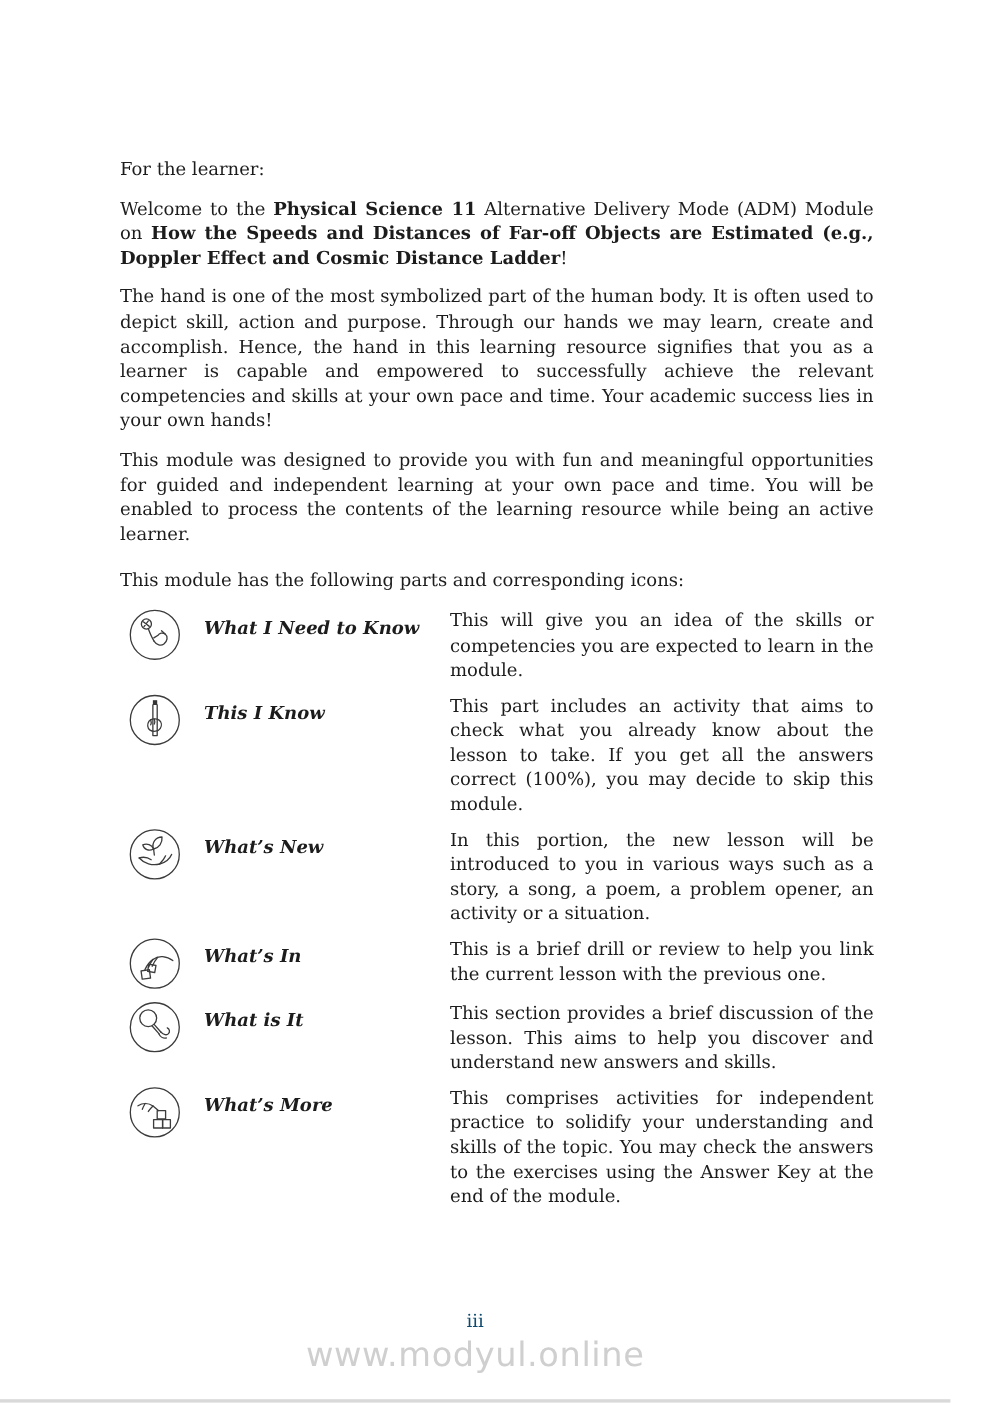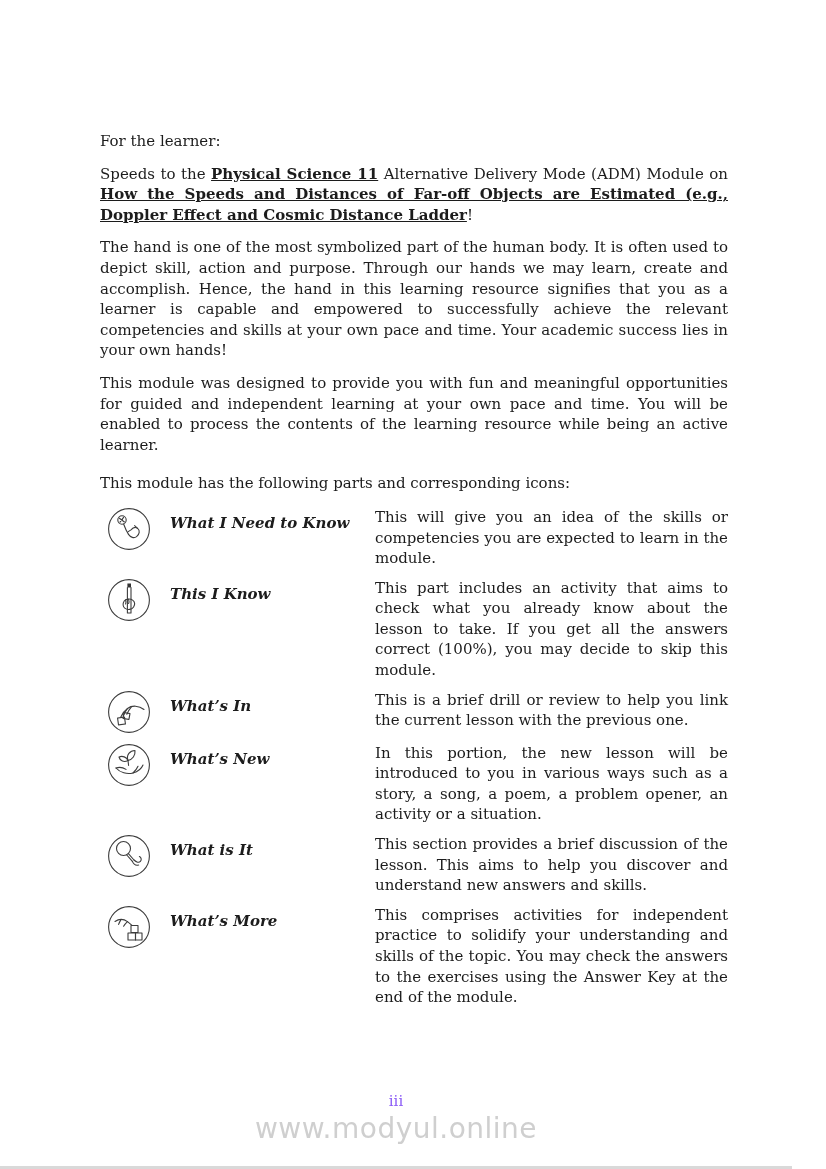--- a/index.html
+++ b/index.html
@@ -19,21 +19,21 @@
     width:628px;
   }
   .content p {
     margin:0 0 12px 0;
     font-size:15px;
     line-height:20.6px;
     text-align:justify;
   }
   p.intro { text-align:left; }
   p.parts-intro { text-align:left; margin-bottom:13px;margin-top:18px; }
-  .welcome b { font-weight:bold;text-decoration:underline; }
+  .welcome b { font-weight:bold; }
 
   .parts { margin-top:4px; }
   .part-row {
     display:flex;
     align-items:flex-start;
     margin-bottom:9px;
   }
   .icon-cell { flex:0 0 70px; padding-left:7px; box-sizing:border-box; }
   .icon-circle { display:block; width:44px; height:44px; }
   .label-cell {
@@ -50,42 +50,42 @@
     font-size:15px;
     line-height:20.6px;
     text-align:justify;
   }
 
   .page-number {
     position:absolute;
     left:0; right:0; top:1092px;
     text-align:center;
     font-size:15px;
-    color:#8b5cf6;
+    color:#0c4a6e;
   }
   .watermark {
     position:absolute;
     left:0; right:0; top:1112px;
     text-align:center;
     font-size:28px;
     letter-spacing:0.5px;
     color:#cfcfcf;
     font-family:"DejaVu Sans","Liberation Sans",sans-serif;
   }
   svg .ln { fill:none; stroke:#3c3c3c; stroke-width:1.1; stroke-linecap:round; stroke-linejoin:round; }
 </style>
 </head>
 <body>
 
 <div class="page">
   <div class="content">
 
     <p class="intro">For the learner:</p>
 
-    <p class="welcome"><span>Speeds to the </span><b>Physical Science 11</b><span> Alternative Delivery Mode (ADM) Module on </span><b>How the Speeds and Distances of Far-off Objects are Estimated (e.g., Doppler Effect and Cosmic Distance Ladder</b><span>!</span></p>
+    <p class="welcome"><span>Welcome to the </span><b>Physical Science 11</b><span> Alternative Delivery Mode (ADM) Module on </span><b>How the Speeds and Distances of Far-off Objects are Estimated (e.g., Doppler Effect and Cosmic Distance Ladder</b><span>!</span></p>
 
     <p>The hand is one of the most symbolized part of the human body. It is often used to depict skill, action and purpose. Through our hands we may learn, create and accomplish. Hence, the hand in this learning resource signifies that you as a learner is capable and empowered to successfully achieve the relevant competencies and skills at your own pace and time. Your academic success lies in your own hands!</p>
 
     <p>This module was designed to provide you with fun and meaningful opportunities for guided and independent learning at your own pace and time. You will be enabled to process the contents of the learning resource while being an active learner.</p>
 
     <p class="parts-intro">This module has the following parts and corresponding icons:</p>
 
     <div class="parts">
 
       <div class="part-row">
@@ -124,56 +124,56 @@
         <div class="label-cell">This I Know</div>
         <div class="desc-cell">This part includes an activity that aims to check what you already know about the lesson to take. If you get all the answers correct (100%), you may decide to skip this module.</div>
       </div>
 
       <div class="part-row">
         <div class="icon-cell">
           <span class="icon-circle">
             <svg viewBox="0 0 44 44" width="44" height="44">
               <g class="ln">
                 <circle cx="22" cy="22" r="20.4"></circle>
-                <rect x="11" y="27.5" width="7" height="7" transform="rotate(-8 14.5 31)"></rect>
-                <rect x="16.5" y="23" width="6" height="6" transform="rotate(10 19.5 26)"></rect>
-                <path d="M37,19.5 C32,15.5 25,15 20.5,18.5 C17.5,20.6 15.2,24 13.8,27"></path>
-                <path d="M20.5,18.5 C19,20.5 17.6,23 16.6,25.4 M24.4,16.8 C22.4,19.2 20.8,21.8 19.8,24.2"></path>
-              </g>
-            </svg>
-          </span>
-        </div>
-        <div class="label-cell">What’s In</div>
-        <div class="desc-cell">This is a brief drill or review to help you link the current lesson with the previous one.</div>
-      </div>
-
-      <div class="part-row">
-        <div class="icon-cell">
-          <span class="icon-circle">
-            <svg viewBox="0 0 44 44" width="44" height="44">
-              <g class="ln">
-                <circle cx="22" cy="22" r="20.4"></circle>
                 <path d="M21,17.5 C19,12 23,7.5 28,7.5 C28.5,12.5 25.5,16.5 21,17.5 Z"></path>
                 <path d="M21,17.5 C19.5,14 15.5,12.5 12,14 C13,18 17,19.6 21,17.5 Z"></path>
                 <path d="M21,17.5 L21.6,22.5"></path>
                 <path d="M9,25 C13,29.6 20,31.6 26,30 C31,28.6 34.6,25.4 36,22"></path>
                 <path d="M9,25 C12,24 16,24.4 19,26.4 M26,30 C28,28 30,25.6 31,23.2"></path>
               </g>
             </svg>
           </span>
         </div>
         <div class="label-cell">What’s New</div>
         <div class="desc-cell">In this portion, the new lesson will be introduced to you in various ways such as a story, a song, a poem, a problem opener, an activity or a situation.</div>
       </div>
 
       <div class="part-row">
         <div class="icon-cell">
           <span class="icon-circle">
             <svg viewBox="0 0 44 44" width="44" height="44">
               <g class="ln">
+                <circle cx="22" cy="22" r="20.4"></circle>
+                <rect x="11" y="27.5" width="7" height="7" transform="rotate(-8 14.5 31)"></rect>
+                <rect x="16.5" y="23" width="6" height="6" transform="rotate(10 19.5 26)"></rect>
+                <path d="M37,19.5 C32,15.5 25,15 20.5,18.5 C17.5,20.6 15.2,24 13.8,27"></path>
+                <path d="M20.5,18.5 C19,20.5 17.6,23 16.6,25.4 M24.4,16.8 C22.4,19.2 20.8,21.8 19.8,24.2"></path>
+              </g>
+            </svg>
+          </span>
+        </div>
+        <div class="label-cell">What’s In</div>
+        <div class="desc-cell">This is a brief drill or review to help you link the current lesson with the previous one.</div>
+      </div>
+
+      <div class="part-row">
+        <div class="icon-cell">
+          <span class="icon-circle">
+            <svg viewBox="0 0 44 44" width="44" height="44">
+              <g class="ln">
                 <circle cx="16.5" cy="14.5" r="7"></circle>
                 <circle cx="22" cy="22" r="20.4"></circle>
                 <path d="M21.4,19.6 L27,26 M19.8,21 L25.4,27.4"></path>
                 <path d="M27,26 C29.4,28.4 32,29 33.4,27.4 C34.8,25.8 34.4,23.6 32.4,22.6"></path>
                 <path d="M25.4,27.4 C26.4,30 29,31.6 31.6,31"></path>
               </g>
             </svg>
           </span>
         </div>
         <div class="label-cell">What is It</div>

